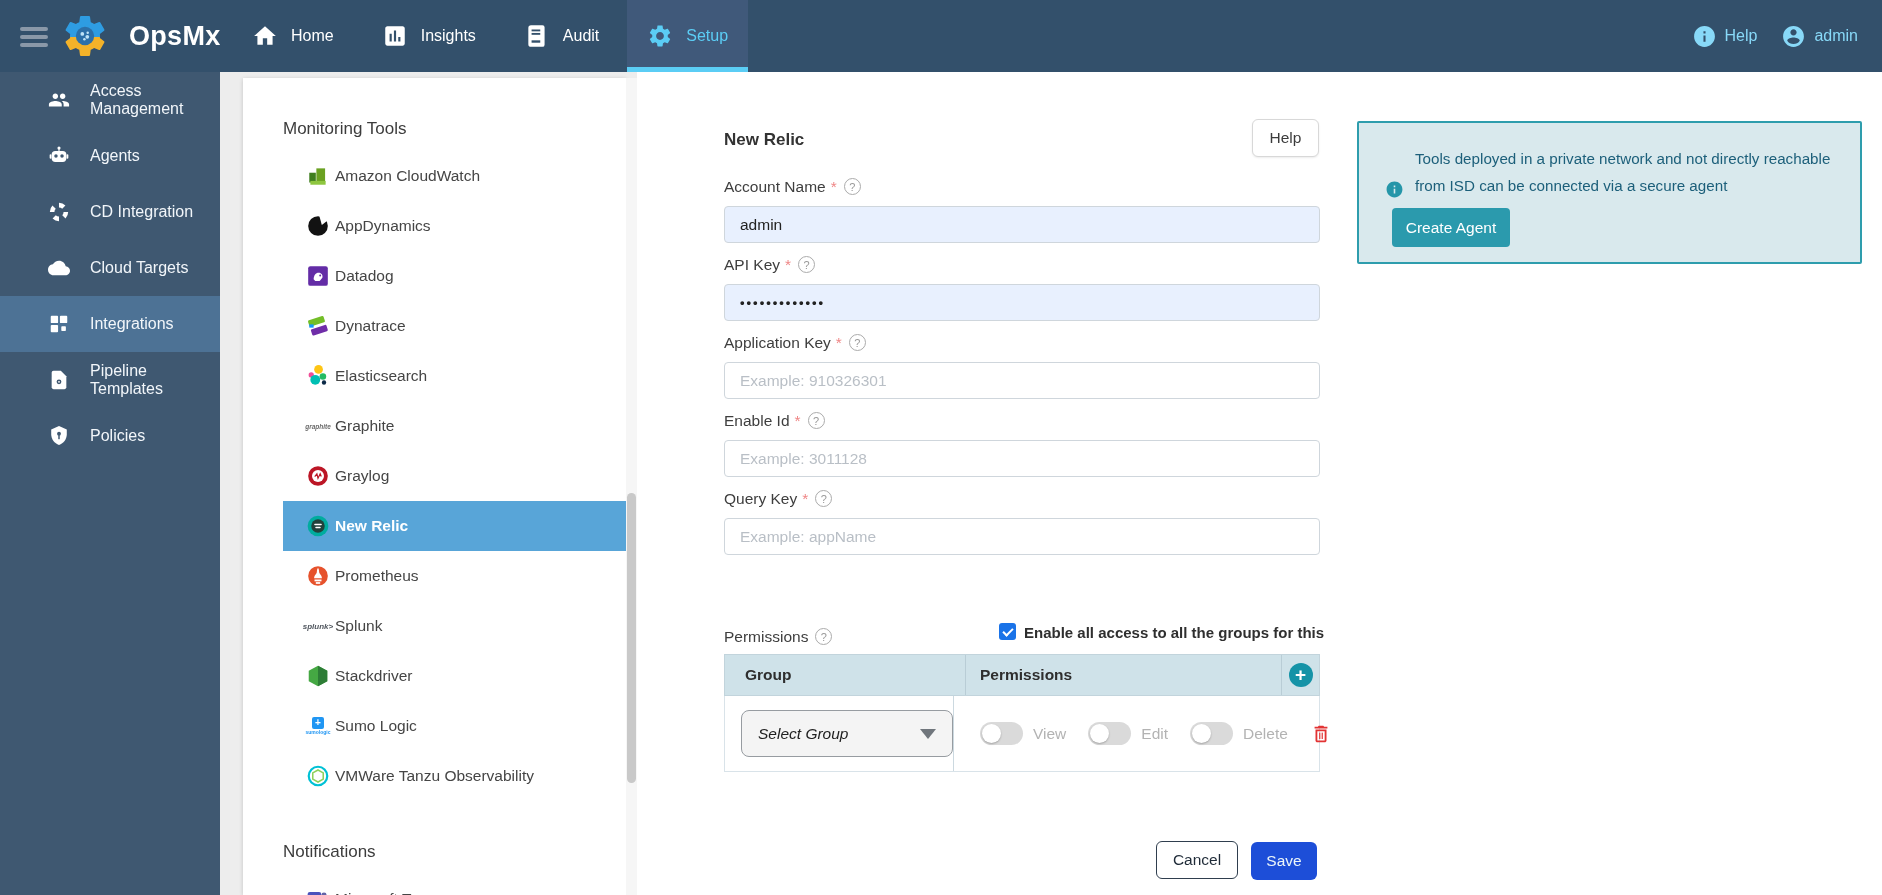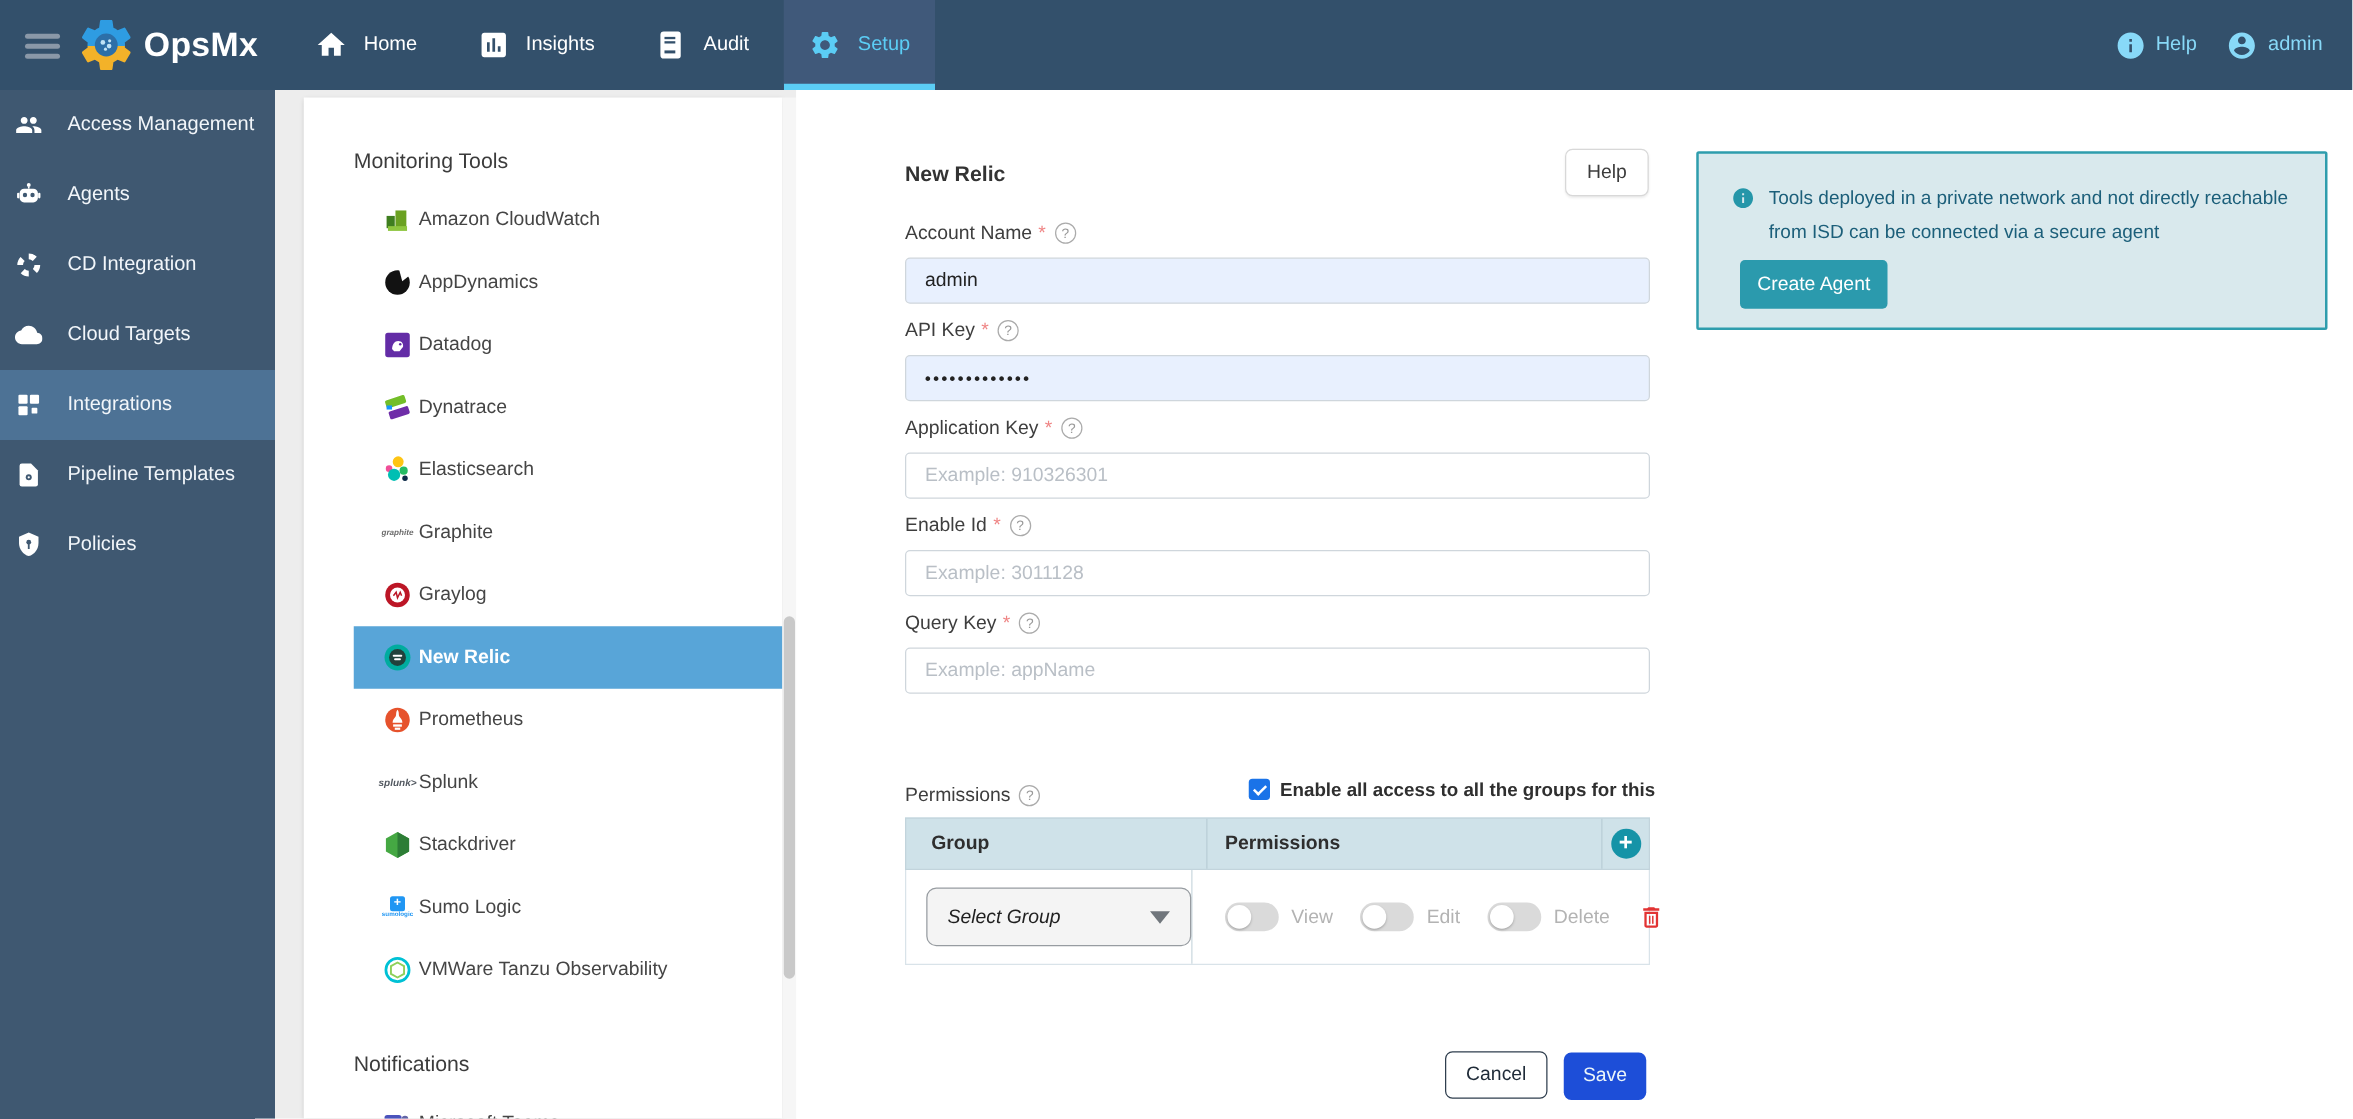--- a/index.html
+++ b/index.html
@@ -6,34 +6,34 @@
 html,body { width:1882px; height:895px; overflow:hidden; background:#fff;
   font-family:"Liberation Sans","DejaVu Sans",sans-serif; }
 .app { position:relative; width:1882px; height:895px; }
 
 
 .navbar { position:absolute; left:0; top:0; width:1882px; height:72px; background:#33506b; z-index:6; }
 .hamburger { position:absolute; left:20px; top:27px; width:28px; cursor:pointer; }
 .hamburger span { display:block; width:28px; height:4px; background:#8a98a8; border-radius:2px; margin-bottom:4px; }
 .brand { position:absolute; left:60px; top:11px; display:flex; align-items:center; }
 .brand-logo { width:50px; height:50px; }
-.brand-name { color:#fff; font-size:27px; font-weight:bold; margin-left:5px; letter-spacing:.3px; }
+.brand-name { color:#fff; font-size:27px; font-weight:bold; margin-left:19px; letter-spacing:.3px; }
 .nav-tabs { position:absolute; left:232px; top:0; height:72px; display:flex; }
 .nav-tab { height:72px; display:flex; align-items:center; padding:0 20px; margin-right:8px;
   color:#fff; font-size:16px; gap:13px; cursor:pointer; }
 .nav-tab svg { width:26px; height:26px; fill:#fff; flex:none; }
 .nav-tab.active { background:#40597a; color:#5bcdf5; box-shadow:inset 0 -5px 0 #5bcdf5; }
 .nav-tab.active svg { fill:#5bcdf5; }
 .nav-right { position:absolute; right:24px; top:0; height:72px; display:flex; align-items:center; gap:24px; }
 .nav-pill { display:flex; align-items:center; gap:8px; color:#88d9f8; font-size:16px; cursor:pointer; }
 .nav-pill svg { width:25px; height:25px; fill:#88d9f8; }
 
 
 .sidebar { position:absolute; left:0; top:72px; width:220px; bottom:0; background:#3f5871; z-index:5; }
-.side-item { height:56px; display:flex; align-items:center; padding-left:12px; gap:20px;
+.side-item { height:56px; display:flex; align-items:center; padding-left:48px; gap:20px;
   color:#f2f6fa; font-size:16px; cursor:pointer; }
 .side-item svg { width:22px; height:22px; fill:#fff; flex:none; }
 .side-item.active { background:#4d7295; }
 
 
 .tools-region { position:absolute; left:220px; top:72px; width:417px; bottom:0; background:#ededed; }
 .tools-card { position:absolute; left:23px; top:6px; width:383px; bottom:0; background:#fff;
   box-shadow:0 1px 4px rgba(0,0,0,.18); overflow:hidden; }
 .tools-section-title { padding:16px 0 12px 40px; font-size:17px; color:#3c3c3c;margin-top:25px; }
 .tool-item { height:50px; margin-left:40px; display:flex; align-items:center; padding-left:22px; gap:4px;
@@ -99,21 +99,21 @@
 .trash-btn { margin-left:auto; margin-right:10px; cursor:pointer; display:flex; }
 .trash-btn svg { width:22px; height:22px; fill:#e23333; }
 
 .cancel-btn { position:absolute; left:519px; top:769px; width:82px; height:38px; border:1.5px solid #2f3e4e;
   border-radius:6px; background:#fff; font-size:15.5px; color:#1f2b38; cursor:pointer; font-family:inherit; }
 .save-btn { position:absolute; left:614px; top:770px; width:66px; height:38px; border:none; border-radius:6px;
   background:#1d4ed8; color:#ecf6f9; font-size:15.5px; cursor:default; font-family:inherit; }
 
 .agent-panel { position:absolute; left:720px; top:49px; width:505px; height:143px; background:#d9e9ed;
   border:2px solid #2e9dad; border-radius:2px; }
-.agent-msg-row { display:flex; padding:22px 14px 0 26px; gap:11px; }
+.agent-msg-row { display:flex; padding:22px 14px 0 26px; gap:11px;align-items:flex-end; }
 .agent-msg-row svg { width:19px; height:19px; fill:#2596a9; flex:none; margin-top:4px; }
 .agent-msg { font-size:15.2px; line-height:27px; color:#1c5f7a; width:450px; }
 .create-agent-btn { position:absolute; left:33px; top:85px; width:118px; height:39px; background:#2b9aad;
   color:#fff; border:none; border-radius:4px; font-size:15.5px; cursor:pointer; font-family:inherit; }
 </style>
 </head>
 <body>
 
 <div class="app">
 

